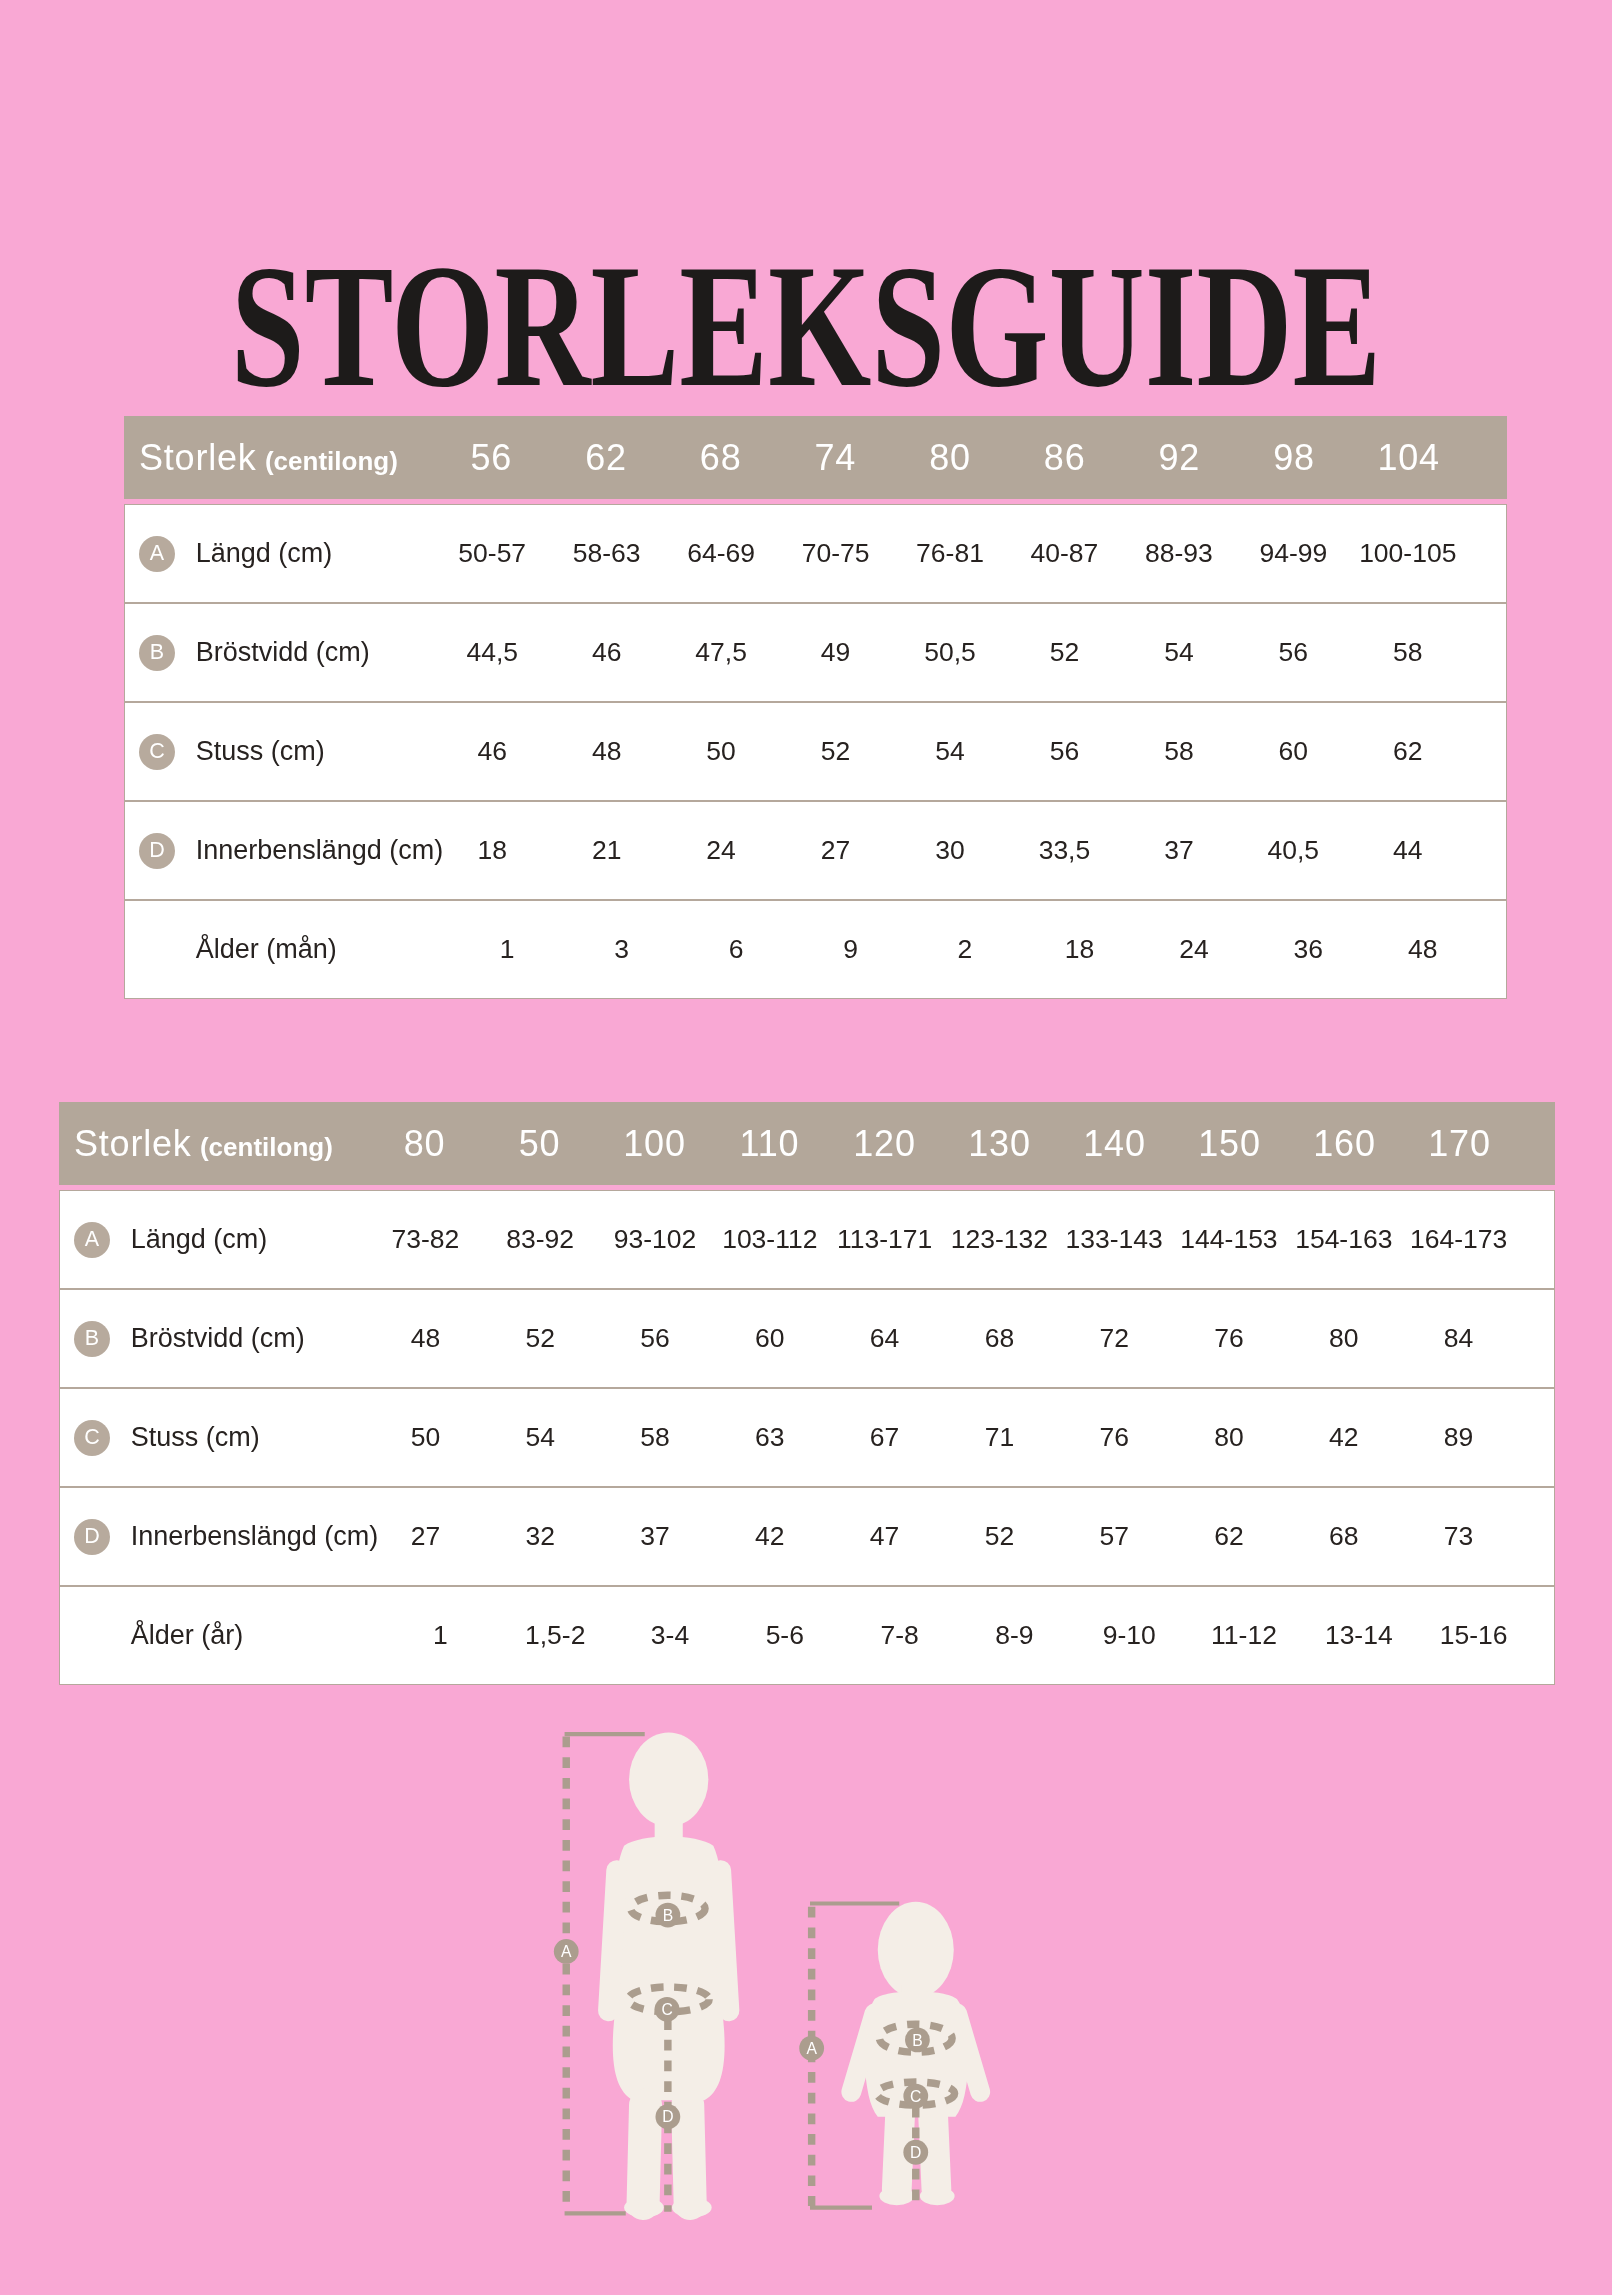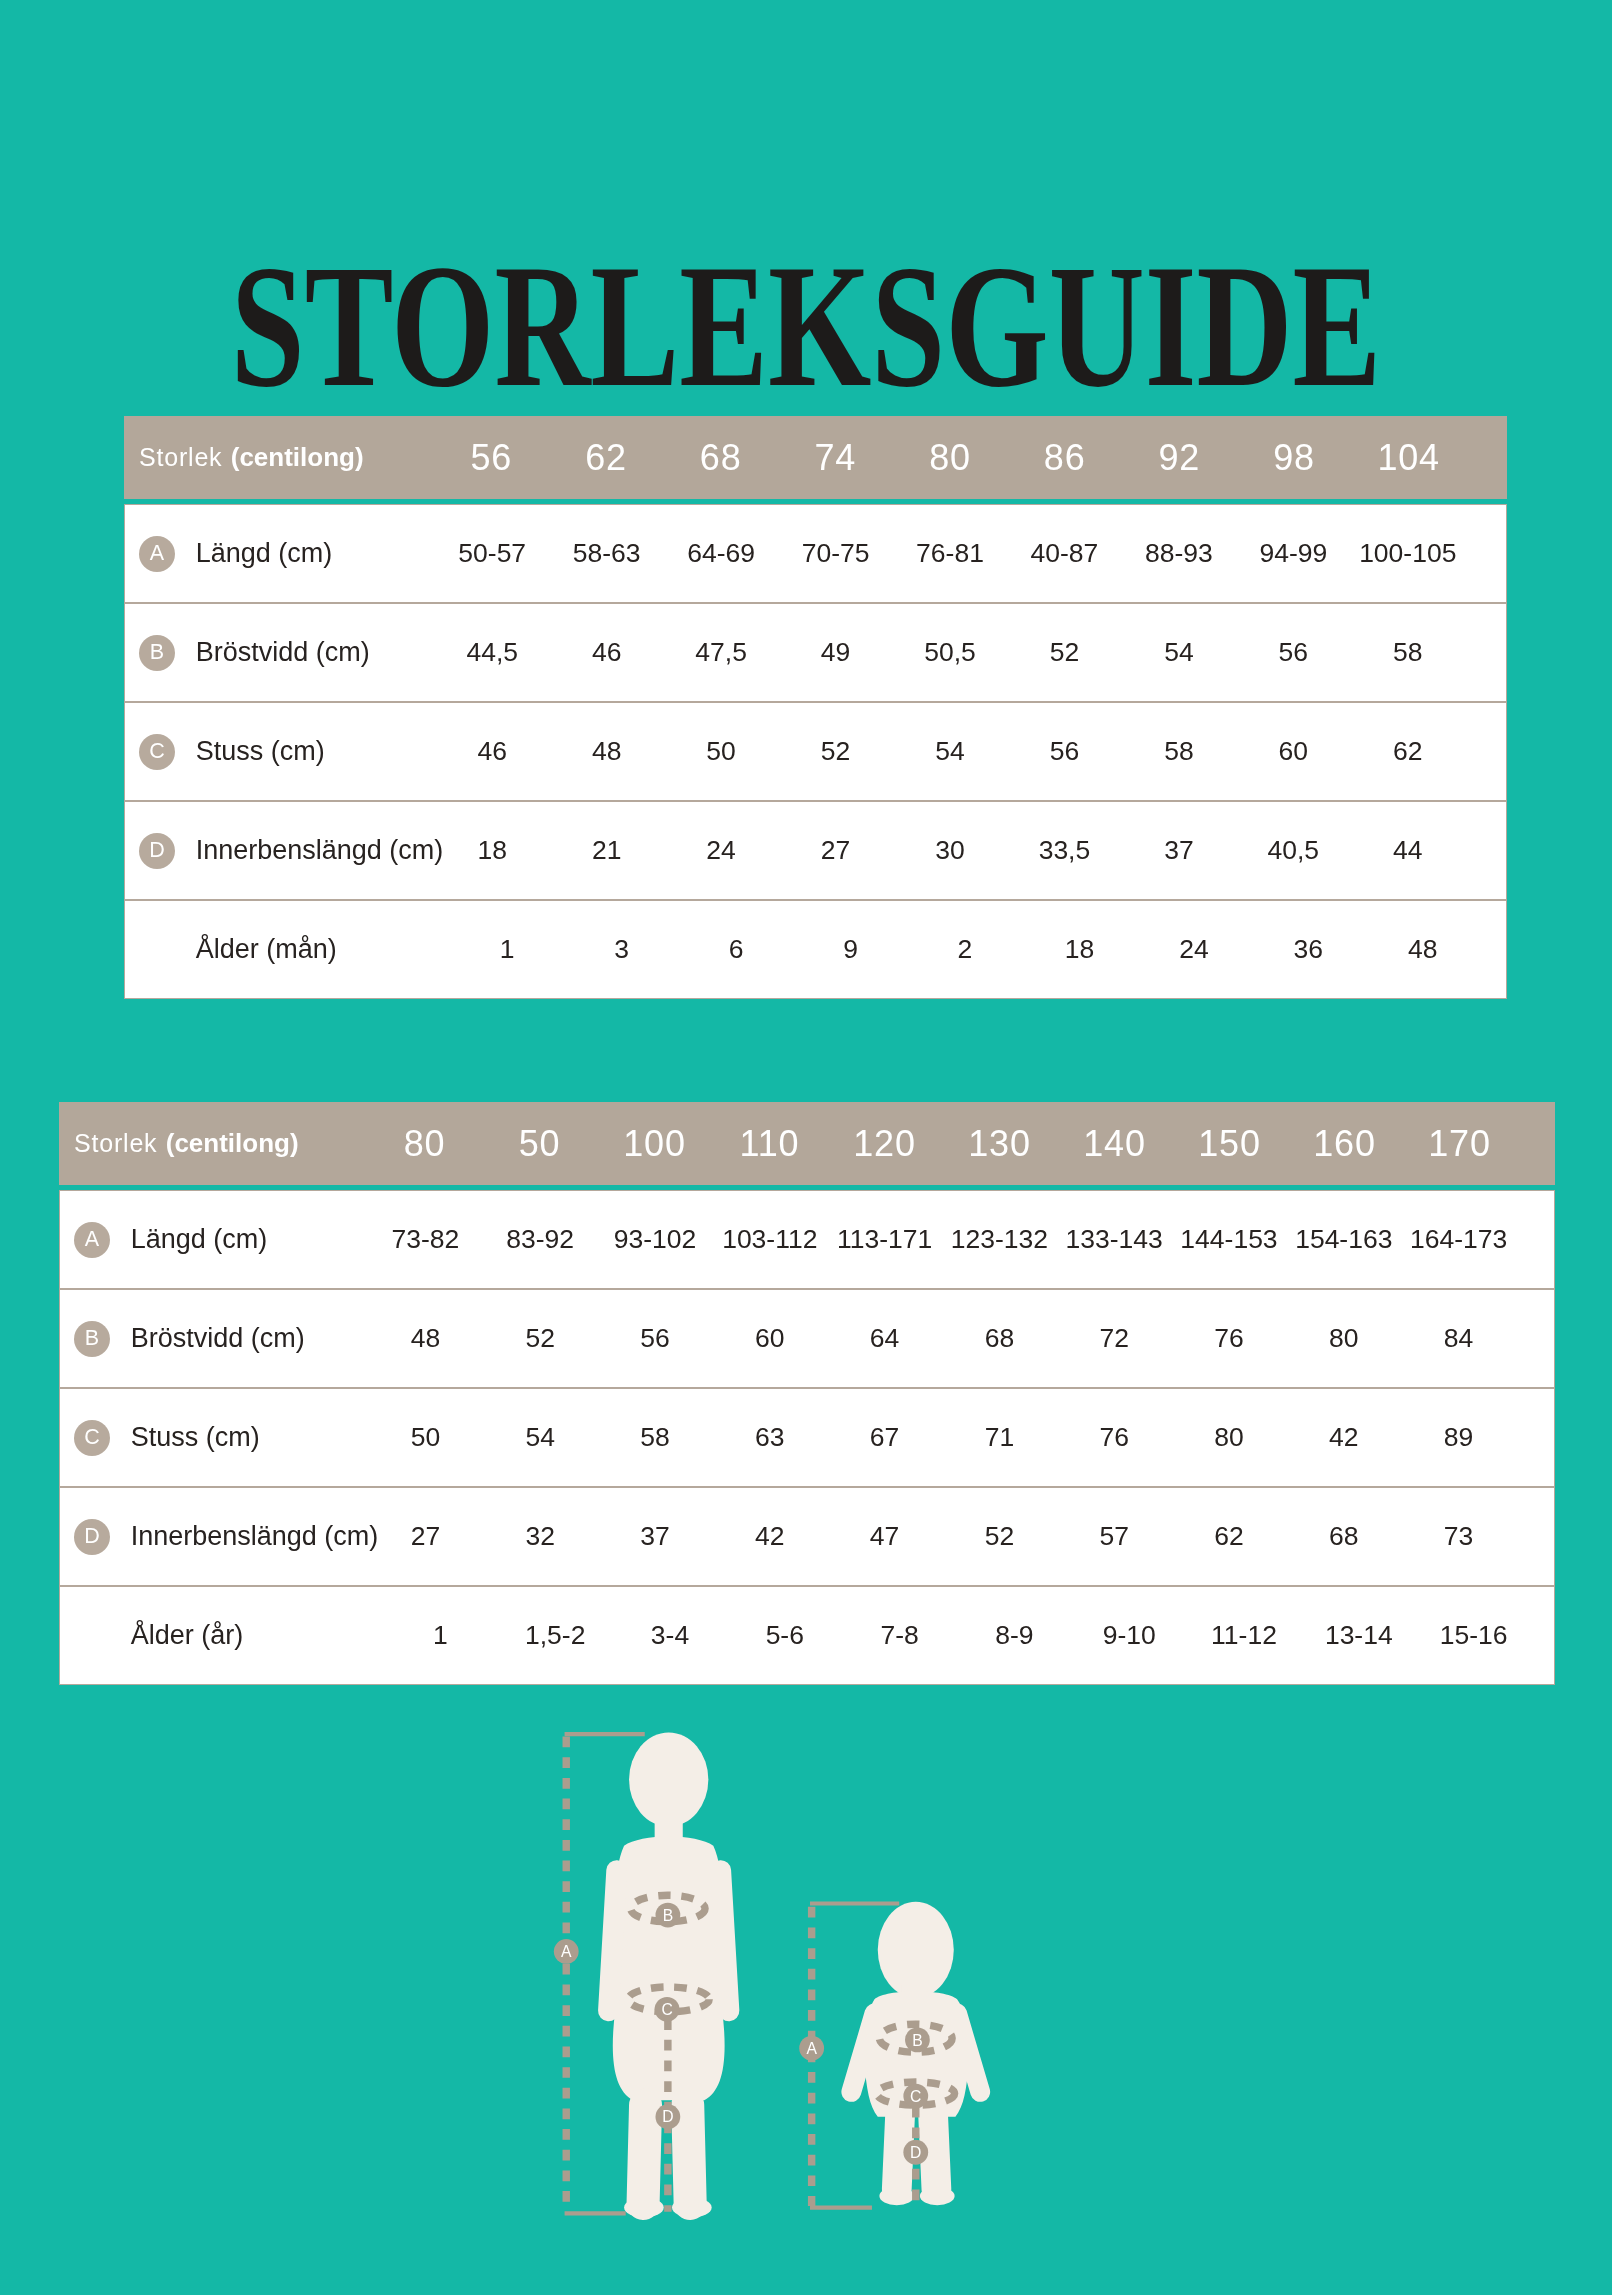--- a/index.html
+++ b/index.html
@@ -1,17 +1,17 @@
 <!DOCTYPE html>
 <html style="font-size:13.2px"><head>
 <meta charset="utf-8">
 <style>
   html,body{margin:0;padding:0;background:#ffffff;}
   .page{
-    position:relative;width:1612px;height:2295px;background:#14b8a6;overflow:hidden;
+    position:relative;width:1612px;height:2295px;background:#f9a8d4;overflow:hidden;
     font-family:"Liberation Sans",sans-serif;color:#272220;
   }
   
   .title{
     position:absolute;top:122px;left:0;width:100%;text-align:center;
     font-family:"Liberation Serif",serif;font-weight:700;font-size:175px;line-height:1;
     color:#1d1b1a;transform:scaleX(0.76);transform-origin:50% 50%;white-space:nowrap;
   }
   .subtitle{
     position:absolute;top:309px;left:0;width:100%;text-align:center;
@@ -21,21 +21,21 @@
   .size-table{position:absolute;}
   .size-table.t1{left:124px;top:416px;width:1383px;}
   .size-table.t2{left:59px;top:1102px;width:1496px;}
   .table-header{
     display:grid;align-items:center;background:#b3a79a;color:#ffffff;height:83px;
     box-sizing:border-box;
   }
   .t1 .table-header,.t1 .row{grid-template-columns:310px repeat(9,1fr);padding-right:41px;}
   .t2 .table-header,.t2 .row{grid-template-columns:308px repeat(10,1fr);padding-right:38px;}
   .header-label{padding-left:15px;display:flex;align-items:baseline;white-space:nowrap;}
-  .header-label .main{font-size:25px;letter-spacing:0.8px;font-weight:400;text-align:right;}
+  .header-label .main{font-size:36px;letter-spacing:0.8px;font-weight:400;text-align:right;}
   .header-label .sub{font-size:26px;margin-left:8.3px;font-weight:700;}
   .size-cell{text-align:center;font-size:36px;font-weight:400;letter-spacing:0.8px;}
   .table-body{
     margin-top:5px;border:1.7px solid #b5a89c;background:#ffffff;box-sizing:border-box;
   }
   .row{
     display:grid;align-items:center;height:97px;box-sizing:content-box;
     border-bottom:2.5px solid #b5a89c;background:#ffffff;
   }
   .row:last-child{border-bottom:none;gap:30px;}

